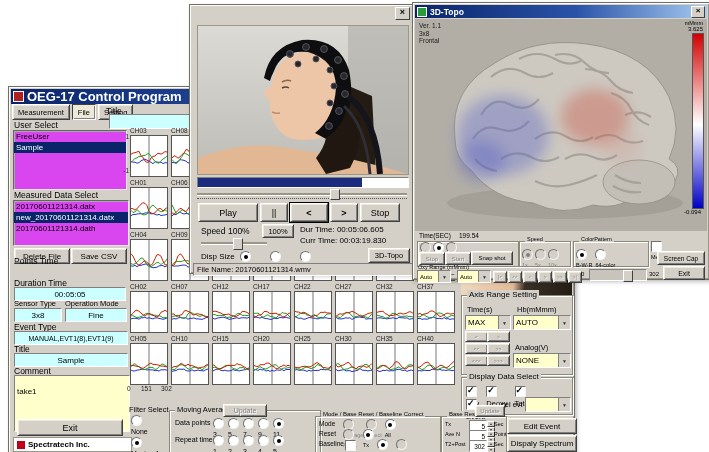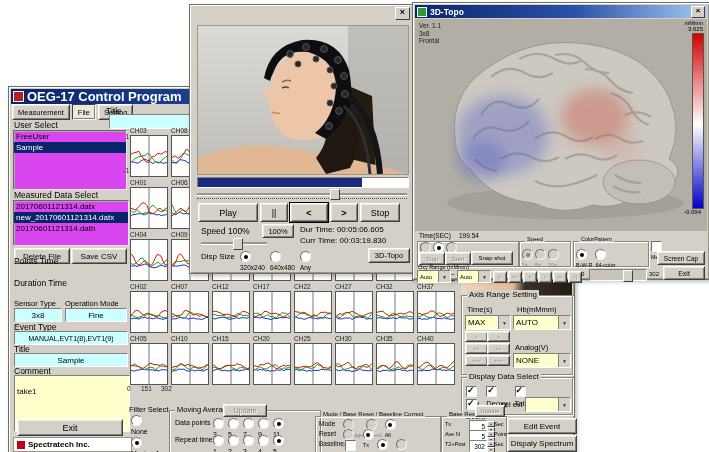--- a/index.html
+++ b/index.html
@@ -88,20 +88,21 @@
     <div class="list" id="data-list" style="left:4px;top:113px;width:114px;height:44px">
         <div class="li">20170601121314.datx</div>
         <div class="li sel">new_20170601121314.datx</div>
         <div class="li">20170601121314.dath</div>
       </div>
     <div class="btn" style="left:5px;top:161px;width:54px;height:14px;font-size:8px">Delete File</div>
     <div class="btn" style="left:62px;top:161px;width:54px;height:14px;font-size:8px">Save CSV</div>
 
     <span class="lbl" style="left:5px;top:170px;font-size:8.5px;top:169px">Points Time</span>
     <span class="lbl" style="left:5px;top:191px;font-size:8.5px">Duration Time</span>
+    <div class="fld" style="left:5px;top:200px;width:110px;height:12px;font-size:8px">00:05:05</div>
     <span class="lbl" style="left:5px;top:212px;font-size:7.5px">Sensor Type</span>
     <span class="lbl" style="left:56px;top:212px;font-size:7.5px">Operation Mode</span>
     <div class="fld" style="left:5px;top:221px;width:46px;height:12px;font-size:8px">3x8</div>
     <div class="fld" style="left:56px;top:221px;width:60px;height:12px;font-size:8px">Fine</div>
     <span class="lbl" style="left:5px;top:235px;font-size:8.5px">Event Type</span>
     <div class="fld" style="left:5px;top:244px;width:112px;height:12px;font-size:7px">MANUAL,EVT1(8),EVT1(9)</div>
     <span class="lbl" style="left:5px;top:257px;font-size:8.5px">Title</span>
     <div class="fld" style="left:5px;top:266px;width:112px;height:12px;font-size:8px">Sample</div>
     <span class="lbl" style="left:5px;top:279px;font-size:8.5px">Comment</span>
     <div class="fld ylw left" style="left:5px;top:288px;width:112px;height:44px;align-items:flex-start;padding-top:11px;font-size:8px">take1</div>
@@ -758,20 +759,21 @@
           <span class="radio"></span>
           <span>640x480</span>
         </span>
         <span class="opt">
           <span class="radio"></span>
           <span>Any</span>
         </span>
       </div>
     <div class="btn" style="left:178px;top:243px;width:40px;height:13px;font-size:7.5px">3D-Topo</div>
 
+    <div class="sunk" style="position:absolute;left:3px;top:258px;width:218px;height:11px;display:flex;align-items:center;padding-left:3px;font-size:7.5px;white-space:nowrap;overflow:hidden">File Name: 20170601121314.wmv</div>
   <div class="btn" style="left: 8px; top: 198px; width: 58px; height: 17px; font-size: 9px; font-weight: normal;">Play</div>
       <div class="btn" style="left: 70px; top: 198px; width: 26px; height: 17px; font-size: 9px; font-weight: normal;">||</div>
       <div class="btn default" style="left: 100px; top: 198px; width: 36px; height: 17px; font-size: 9px; font-weight: bold;">&lt;</div>
       <div class="btn" style="left: 140px; top: 198px; width: 26px; height: 17px; font-size: 9px; font-weight: bold;">&gt;</div>
       <div class="btn" style="left: 170px; top: 198px; width: 38px; height: 17px; font-size: 9px; font-weight: normal;">Stop</div>
     </div>
 
   <div class="win" id="tw" style="left:412px;top:2px;width:296px;height:276px;z-index:9">
     <div class="tbar" style="height:13px">
       <span class="tico" style="background:#2a9a3a;width:8px;height:8px"></span>

